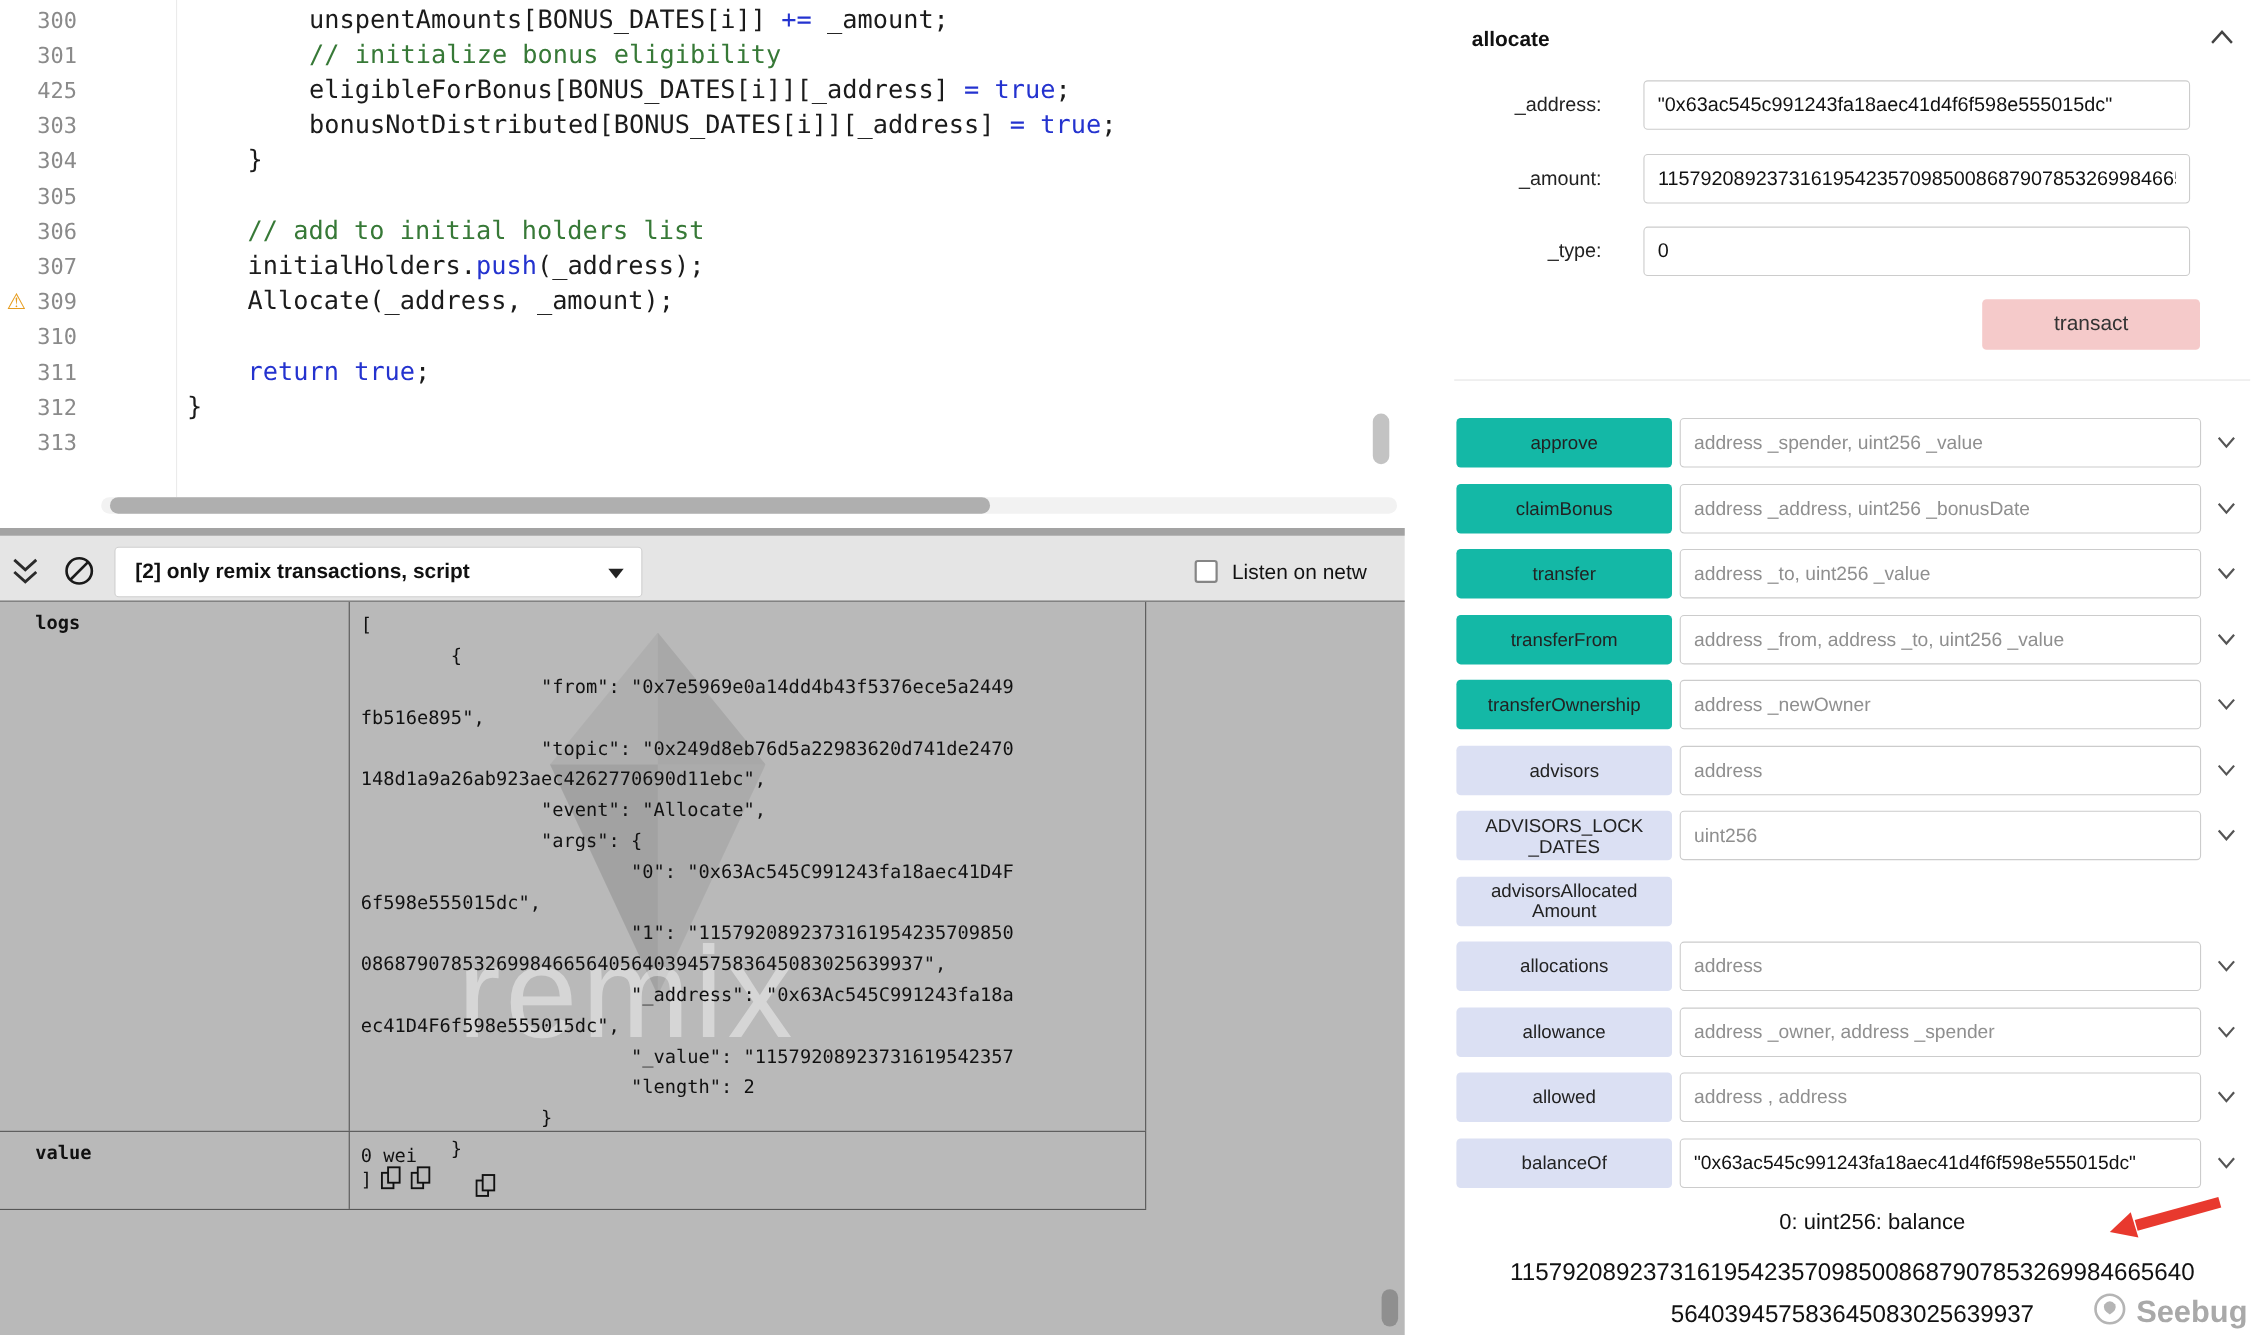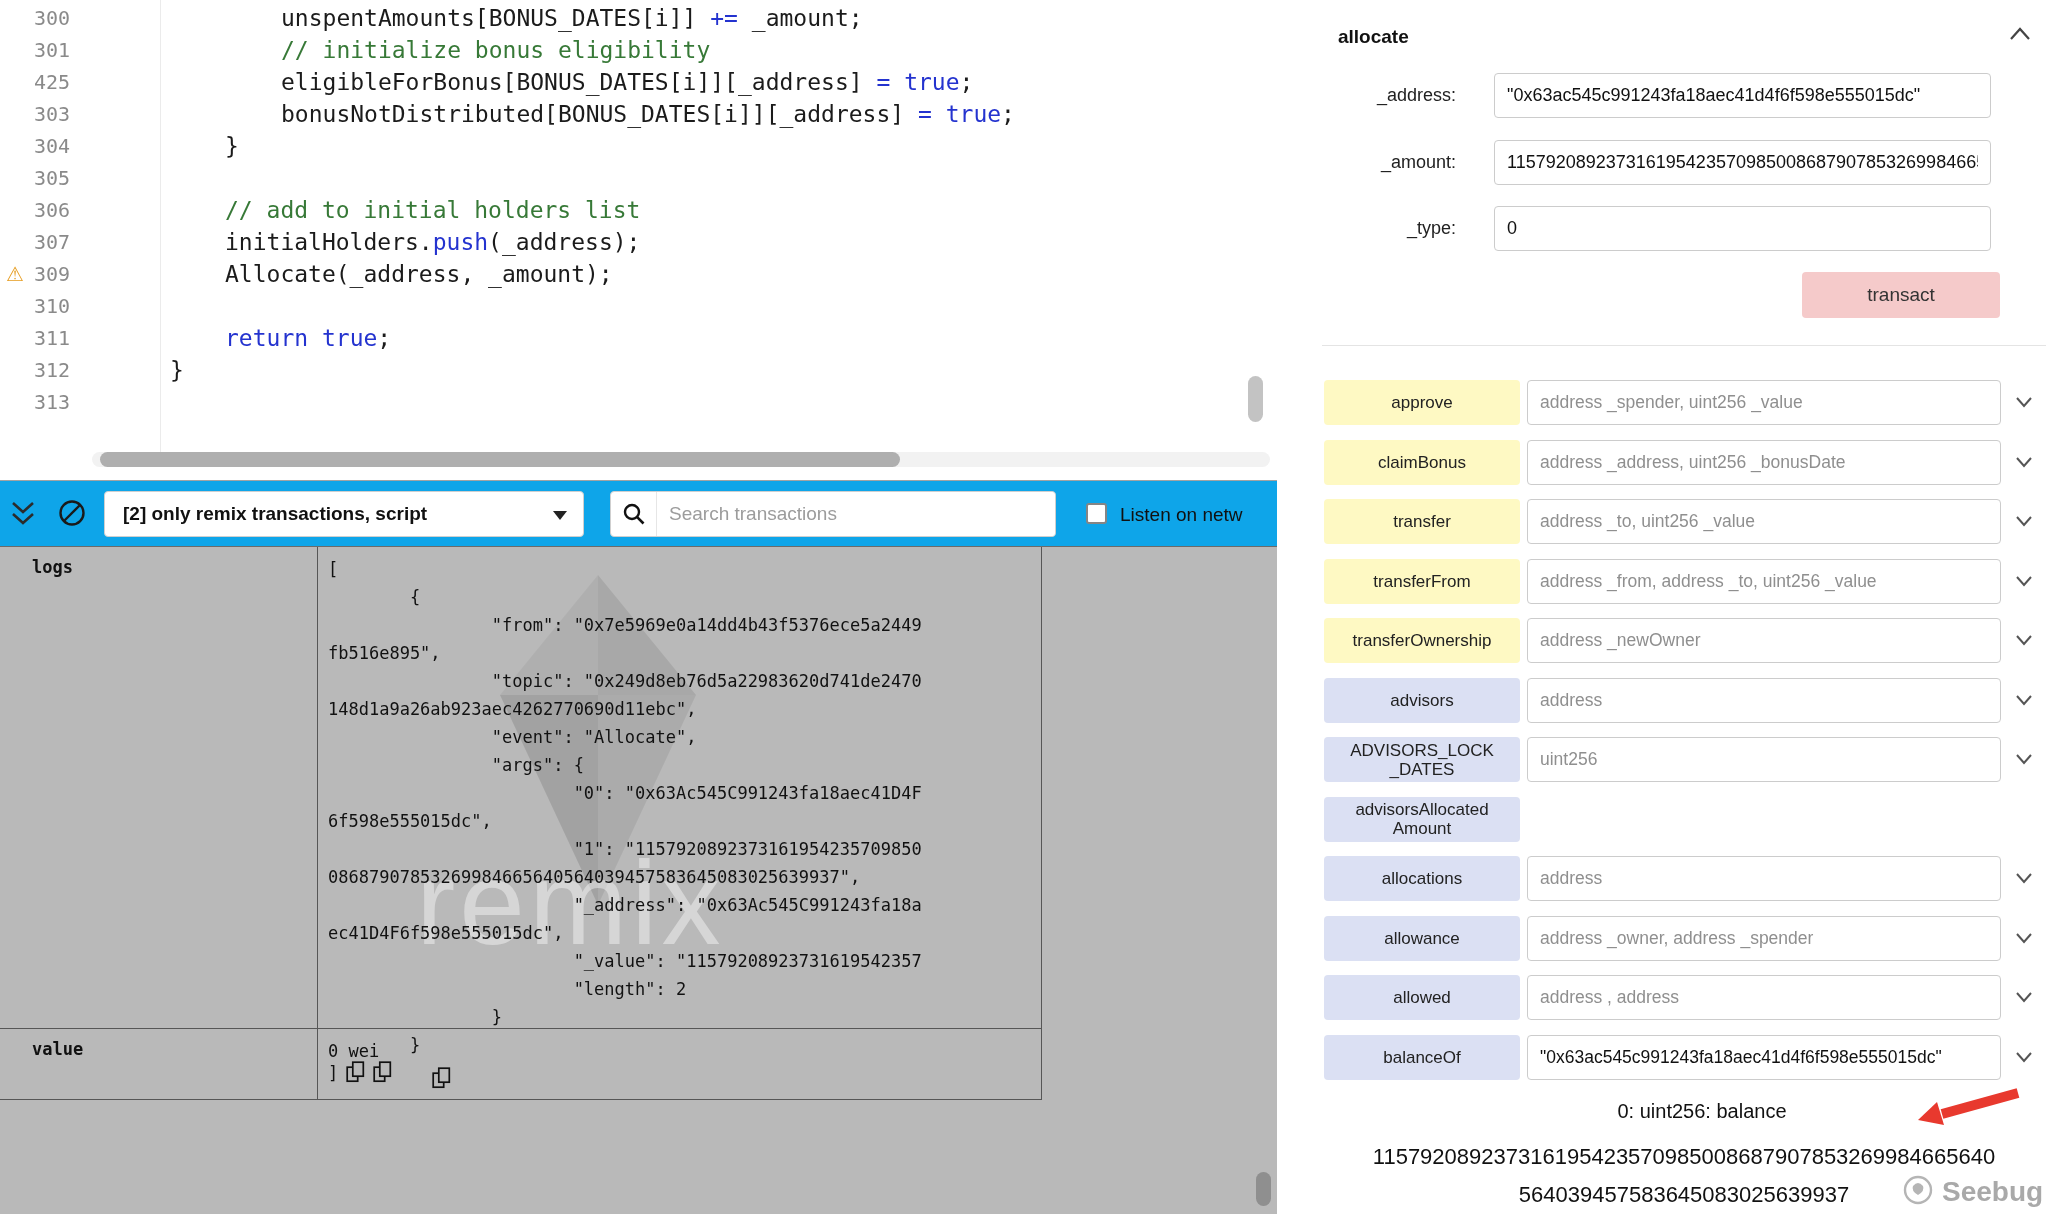--- a/index.html
+++ b/index.html
@@ -18,21 +18,21 @@
   .lcode{color:#1b1b1b;white-space:pre}
   .warn-icon{position:absolute;left:6px;top:4px;font-size:20px;line-height:24px;color:#e69c1f;font-family:"DejaVu Sans",sans-serif}
   .tok-c{color:#377937}
   .tok-k{color:#2433cf}
   .tok-p{color:#1b1b1b}
   .editor-vscroll{position:absolute;right:14px;top:376px;width:15px;height:46px;background:#c3c3c3;border-radius:8px}
   .hscroll-track{position:absolute;left:92px;top:452px;width:1178px;height:15px;background:#f2f2f2;border-radius:8px}
   .hscroll-thumb{position:absolute;left:8px;top:0;width:800px;height:15px;background:#afafaf;border-radius:8px}
 
   
-  .terminal-bar{position:absolute;left:0;top:480px;width:1277px;height:66px;background:#0ea5e9;border-top:1px solid #a3a3a3;overflow:hidden}
+  .terminal-bar{position:absolute;left:0;top:480px;width:1277px;height:66px;background:#e5e5e5;border-top:7px solid #a3a3a3;overflow:hidden}
   .dbl-chev{position:absolute;left:8px;top:19px;cursor:pointer}
   .block-icon{position:absolute;left:56px;top:16px;cursor:pointer}
   .filter-dd{position:relative;position:absolute;left:104px;top:10px;width:480px;height:46px;border:1px solid #cfcfcf;border-radius:4px;display:flex;align-items:center;padding:0 18px;cursor:pointer;background:#fff}
   .filter-dd-label{font-weight:bold;font-size:19px;color:#111;white-space:nowrap}
   .dd-caret{position:absolute;right:16px;top:19px;width:0;height:0;border-left:7px solid transparent;border-right:7px solid transparent;border-top:9px solid #222}
   .search-group{position:absolute;left:610px;top:10px;width:446px;height:46px;border:1px solid #cfcfcf;border-radius:4px;display:flex;align-items:center;background:#fff}
   .search-btn{width:46px;height:100%;display:flex;align-items:center;justify-content:center;border-right:1px solid #e6e6e6;cursor:pointer}
   .search-input{flex:1;height:100%;border:none;outline:none;font-size:19px;padding:0 12px;color:#222;font-family:"Liberation Sans",sans-serif;border-radius:4px}
   .search-input::placeholder{color:#9c9c9c}
   .listen-box{position:absolute;left:1086px;top:22px;width:21px;height:21px;border:2px solid #858585;border-radius:3px;background:#fff;cursor:pointer}
@@ -59,21 +59,21 @@
   .right{position:absolute;left:1322px;top:0;width:724px;height:1214px;background:#fff}
   .fn-name{position:absolute;left:16px;top:26px;font-size:19px;font-weight:bold;color:#111}
   .collapse-chev{position:absolute;left:686px;top:24px;cursor:pointer}
   .cfield-row{position:absolute;left:16px;width:724px;height:45px}
   .cfield-label{position:absolute;left:0;top:0;width:118px;height:45px;line-height:45px;text-align:right;font-size:18px;color:#222}
   .cfield-input{position:absolute;left:156px;top:0;width:497px;height:45px;border:1px solid #ccc;border-radius:4px;font-size:18px;padding:0 12px;color:#111;font-family:"Liberation Sans",sans-serif;white-space:nowrap;overflow:hidden}
   .transact-btn{position:absolute;left:480px;top:272px;width:198px;height:46px;background:#f5caca;border:none;border-radius:4px;font-size:19px;color:#333;cursor:pointer;font-family:"Liberation Sans",sans-serif}
   .panel-divider{position:absolute;left:0;top:345px;width:724px;height:1px;background:#e4e4e4}
   .fn-row{position:absolute;left:0;width:724px;height:45px}
   .fn-btn{position:absolute;left:2px;top:0;width:196px;height:45px;border:none;border-radius:4px;font-size:17px;line-height:19px;color:#222;cursor:pointer;text-align:center;padding:2px 26px;word-break:break-all;font-family:"Liberation Sans",sans-serif;display:flex;align-items:center;justify-content:center}
-  .fn-btn.pink{background:#fef9c3}
+  .fn-btn.pink{background:#14b8a6}
   .fn-btn.blue{background:#dbe0f3}
   .fn-input{position:absolute;left:205px;top:0;width:474px;height:45px;border:1px solid #ccc;border-radius:4px;font-size:17.5px;padding:0 12px;color:#111;font-family:"Liberation Sans",sans-serif}
   .fn-input::placeholder{color:#8f8f8f}
   .fn-chev{position:absolute;left:690px;top:10px;cursor:pointer}
   .result-label{position:absolute;left:60px;top:1100px;width:640px;text-align:center;font-size:20px;color:#111}
   .result-value{position:absolute;left:4px;top:1138px;width:716px;text-align:center;font-size:22px;color:#111;line-height:38px}
   .red-arrow{position:absolute;left:592px;top:1086px}
   .brand{position:absolute;left:580px;top:1174px;display:flex;align-items:center;gap:8px}
   .brand-text{font-size:28px;color:#a9a9a9;font-weight:bold}
 </style>
@@ -116,29 +116,20 @@
       </span>
       <span class="block-icon">
         <svg width="32" height="32" viewBox="0 0 32 32">
             <circle cx="16" cy="16" r="11.5" fill="none" stroke="#1a1a1a" stroke-width="2.4"></circle>
             <line x1="8" y1="24" x2="24" y2="8" stroke="#1a1a1a" stroke-width="2.4"></line>
           </svg>
       </span>
       <div class="filter-dd">
         <span class="filter-dd-label">[2] only remix transactions, script</span>
         <span class="dd-caret"></span>
-      </div>
-      <div class="search-group">
-        <span class="search-btn">
-          <svg width="26" height="26" viewBox="0 0 26 26">
-              <circle cx="11" cy="11" r="7" fill="none" stroke="#111" stroke-width="2.4"></circle>
-              <line x1="16.2" y1="16.2" x2="22.5" y2="22.5" stroke="#111" stroke-width="2.6"></line>
-            </svg>
-        </span>
-        <input class="search-input" placeholder="Search transactions" style="">
       </div>
       <span class="listen-box"></span>
       <span class="listen-label">Listen on netw</span>
     </div>
 
     <div class="log-panel">
       <div class="watermark">
         <span class="wm-diamond">
           <svg width="196" height="330" viewBox="0 0 196 330">
             <polygon points="98,0 0,120 98,120" fill="rgba(0,0,0,0.05)"></polygon>

